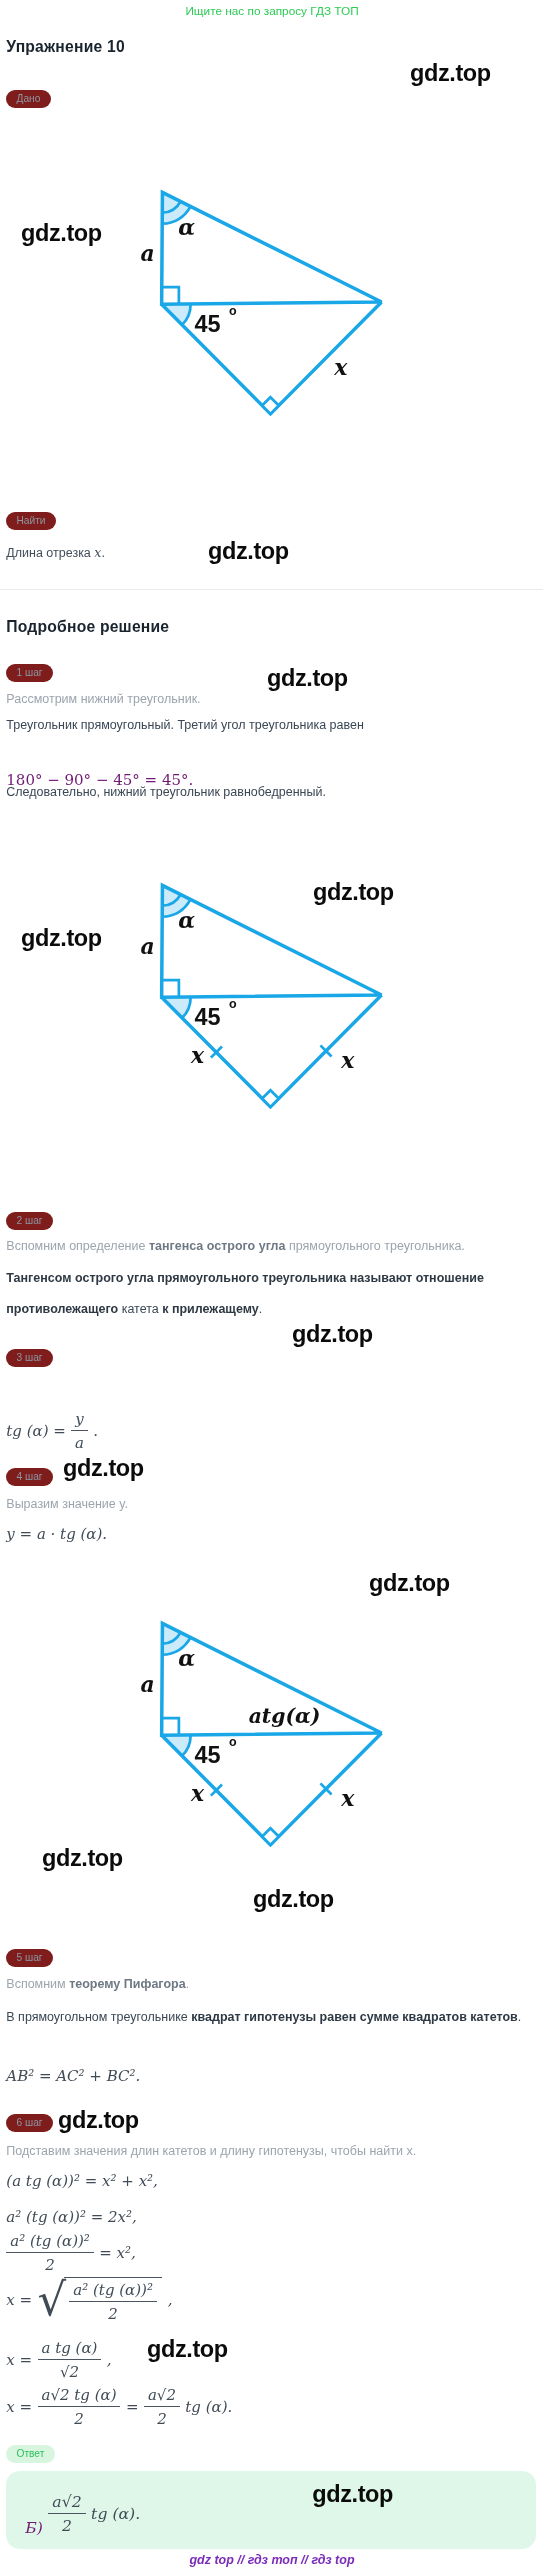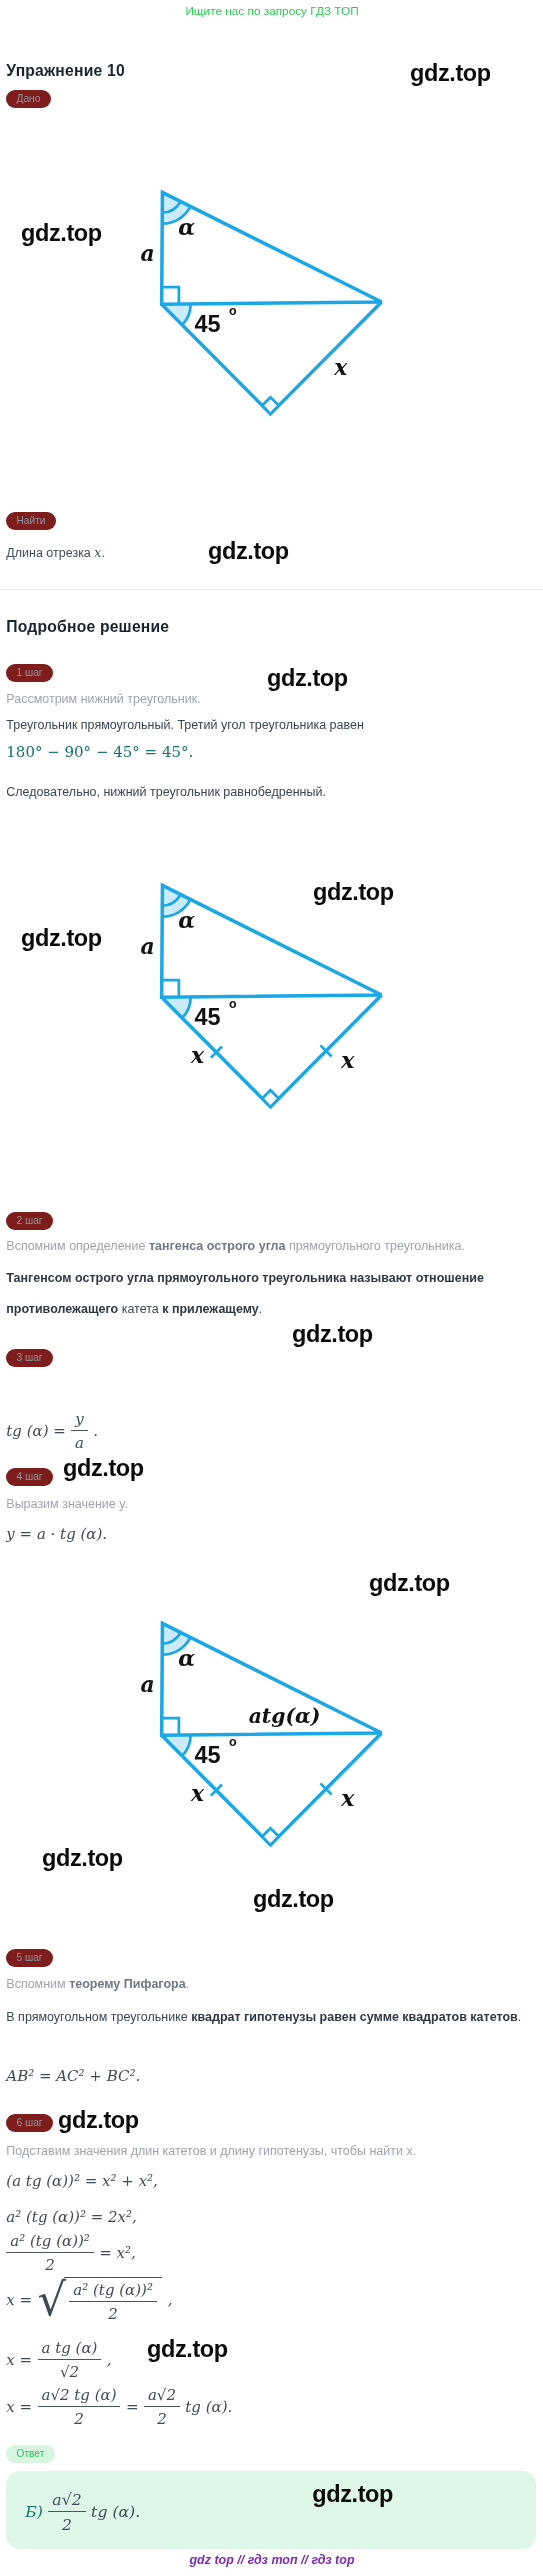--- a/index.html
+++ b/index.html
@@ -11,21 +11,21 @@
   .wm{font-weight:bold;color:#0b0b0b;font-size:23.5px;letter-spacing:-0.4px;white-space:nowrap;}
   .pill{background:#7f1d1d;color:#8D97A1;font-size:10.2px;line-height:18px;padding:0 10.2px;
         border-radius:9.4px;display:inline-block;white-space:nowrap;}
   .pill.green{background:#D8F5DF;color:#2FBF5F;}
   .body-t{font-size:12.5px;color:#3A4754;}
   .gray-t{font-size:12.5px;color:#9CA4AD;}
   .gbold{color:#6E7984;font-weight:bold;}
   .dbold{color:#2E3944;font-weight:bold;}
   .wrapw{width:530px;}
   .math{font-family:"DejaVu Serif",serif;font-style:italic;font-size:15px;color:#404B56;}
-  .math-up{font-family:"DejaVu Serif",serif;font-size:15px;color:#0f766e;}
+  .math-up{font-family:"DejaVu Serif",serif;font-size:15px;color:#701a75;margin-top:28px;}
   .mrow{display:inline-flex;align-items:center;gap:5.5px;}
   .fr{display:inline-block;text-align:center;vertical-align:middle;}
   .fr .n{display:block;border-bottom:1.2px solid #4a5560;padding:0 3.9px 2.4px;}
   .fr .d{display:block;padding-top:2.4px;}
   .sqrt{display:inline-flex;align-items:center;}
   .radical{font-style:normal;font-size:45px;line-height:0.9;font-family:"DejaVu Serif",serif;color:#404B56;margin-right:-2.4px;}
   .under{border-top:1.6px solid #4a5560;padding:3.1px 5.5px 0;display:inline-block;}
   .divider{left:0;width:544px;height:0.8px;background:#E7E9EB;}
   .mvar{font-family:"DejaVu Serif",serif;font-style:italic;}
   .ansbox{background:#DFF7E9;border-radius:14px;}
@@ -33,21 +33,21 @@
   svg text.glabel{font-family:"DejaVu Serif",serif;font-style:italic;font-weight:bold;fill:#111111;}
   svg text.gsans{font-family:"Liberation Sans",sans-serif;font-weight:bold;fill:#111111;}
 </style>
 </head>
 <body>
 
 <div id="page">
 
   <a class="abs promo" style="top:3.9px;left:0;" href="#">Ищите нас по запросу ГДЗ ТОП</a>
 
-  <div class="abs h1" style="left:6.3px;top:38px;margin-top:24px;">Упражнение 10</div>
+  <div class="abs h1" style="left:6.3px;top:38px;">Упражнение 10</div>
 
   <div class="abs wm" style="left:410px;top:60px;">gdz.top</div>
 
   <div class="abs pill" style="left:6.3px;top:90px;">Дано</div>
 
   <svg class="abs" style="left:0;top:165px;" width="544" height="270" viewBox="0 0 694 345">
     <path d="M207,35 L206.7,75 A40,40 0 0 0 242.8,52.9 Z" fill="#CBEBFA" stroke="none"></path>
     <path d="M206.7,75 A40,40 0 0 0 242.8,52.9" fill="none" stroke="#1AA7E8" stroke-width="3.5"></path>
     <path d="M206.8,61 A26,26 0 0 0 230.2,46.6" fill="none" stroke="#1AA7E8" stroke-width="3.5"></path>
     <path d="M206,178 L243,177.6 A37,37 0 0 1 232.1,204.3 Z" fill="#CBEBFA" stroke="none"></path>

